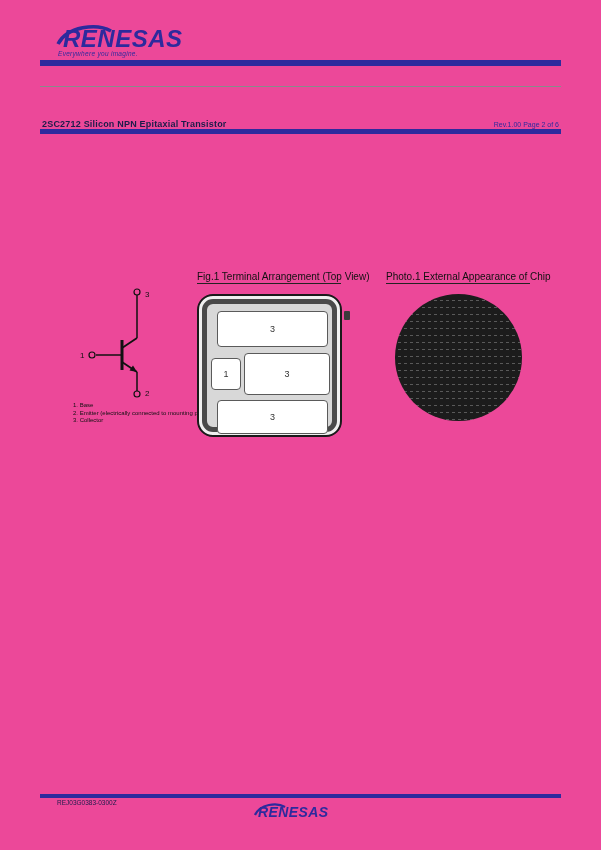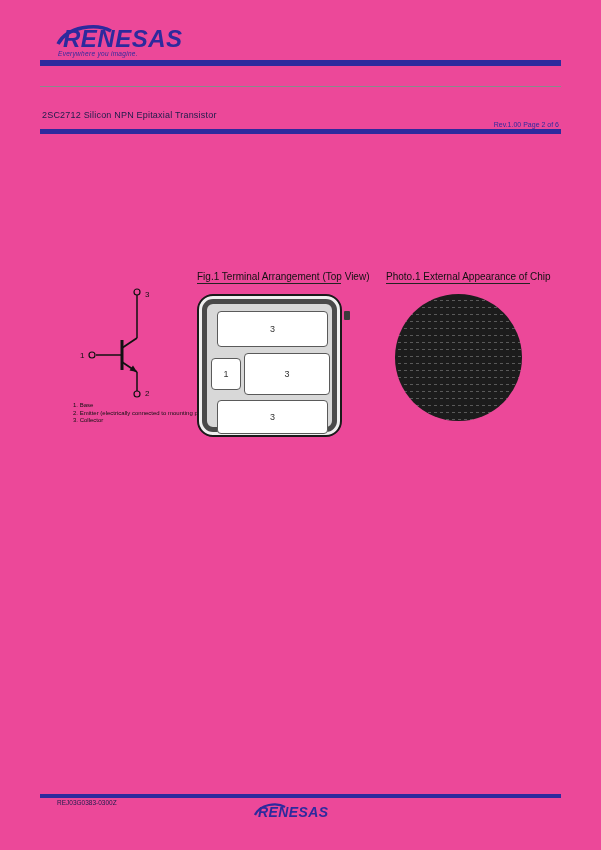--- a/index.html
+++ b/index.html
@@ -16,21 +16,21 @@
     fill:#2d2a9d; font-size:24px; letter-spacing:0.5px;
   }
   .tagline {
     position:absolute; left:58px; top:50px; font-size:6.5px; font-style:italic;
     color:#2d2a9d; letter-spacing:0.3px;
   }
   .bar { position:absolute; left:40px; width:521px; background:#2d2a9d; }
   .bar-top { top:60px; height:6px; }
   .rule-thin { position:absolute; left:40px; top:86px; width:521px; height:1px; background:#8a8a8a; }
   .hdr2-left {
-    position:absolute; left:42px; top:110px; font-size:9px; font-weight:normal;
+    position:absolute; left:42px; top:119px; font-size:9px; font-weight:bold;
     color:#1c1c4a; letter-spacing:0.2px;
   }
   .hdr2-right {
     position:absolute; right:42px; top:121px; font-size:7px; color:#2d2a9d;
   }
   .bar-hdr2 { top:129px; height:5px; }
   
   .caption {
     position:absolute; top:271px; font-size:10px; color:#111;
     border-bottom:1px solid #222; padding-bottom:1px; white-space:nowrap;

